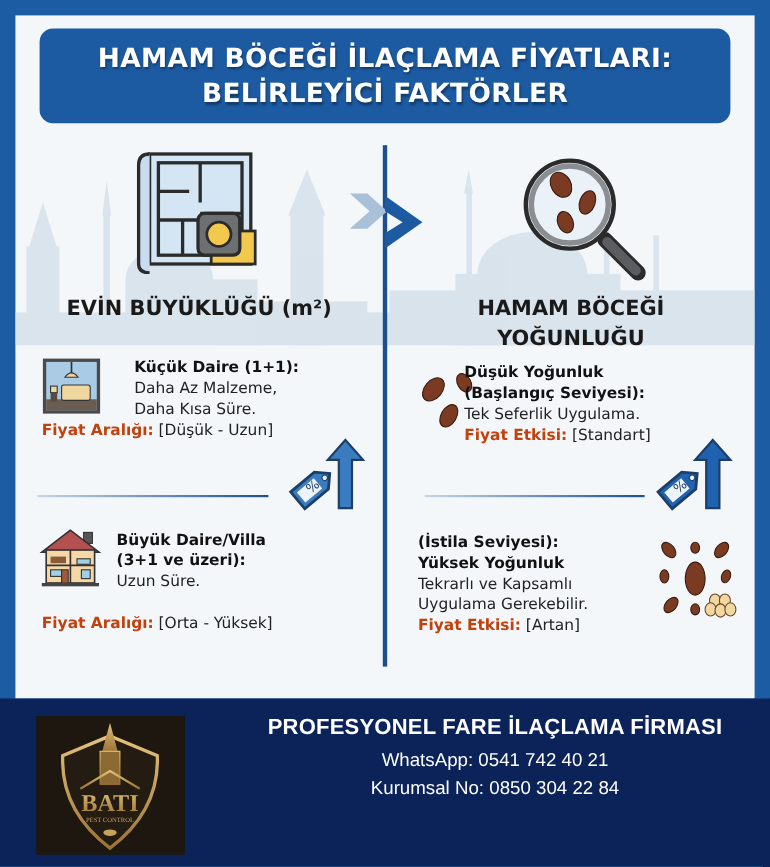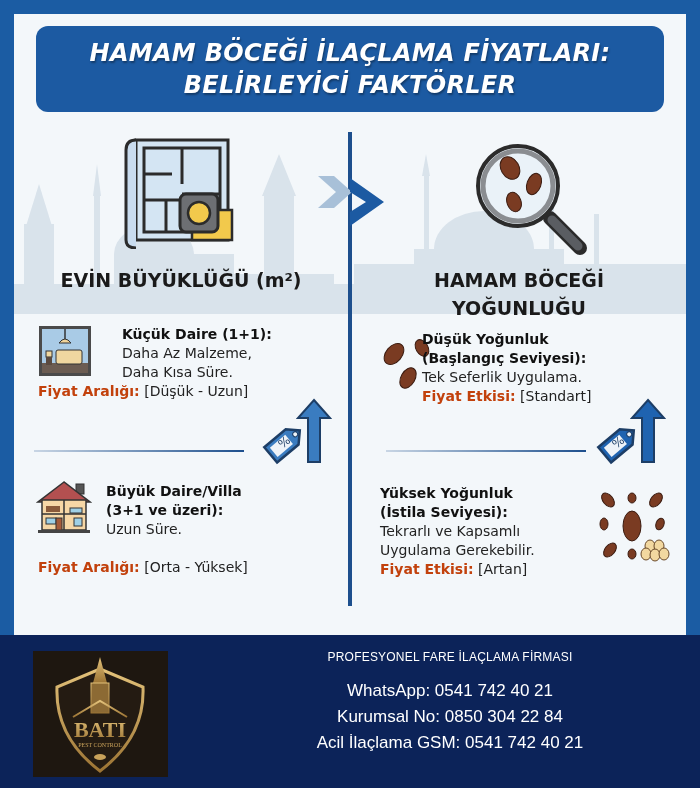--- a/index.html
+++ b/index.html
@@ -8,38 +8,38 @@
 
   .frame { position: absolute; left: 0; top: 0; width: 700px; height: 635px; background: #1b5ca3; }
   .panel { position: absolute; left: 14px; top: 14px; width: 672px; height: 621px; background: #f3f7fa; overflow: hidden; }
 
   
   .skyline { position: absolute; left: 0; top: 140px; width: 672px; height: 160px; opacity: 0.9; }
 
   .title-box { position: absolute; left: 22px; top: 12px; width: 628px; height: 86px; background: #1c5aa2; border-radius: 12px;
     display: flex; flex-direction: column; align-items: center; justify-content: center; }
   .title-line { color: #ffffff; font-weight: bold; font-size: 24px; letter-spacing: 0.3px; line-height: 32px;
-    text-shadow: 1px 2px 2px rgba(0,0,0,0.35); font-family: "DejaVu Sans", sans-serif; font-style: italic; }
+    text-shadow: 1px 2px 2px rgba(0,0,0,0.35); font-family: "DejaVu Sans", sans-serif; }
 
   .divider-v { position: absolute; left: 334px; top: 118px; width: 4px; height: 474px; background: #1d4f8d; }
   .chev-light { position: absolute; left: 302px; top: 158px; }
   .chev-dark { position: absolute; left: 334px; top: 158px; }
 
   .col-head { position: absolute; text-align: center; font-weight: bold; color: #1a1a1a; font-size: 19px; line-height: 28px; }
 
   .item { position: absolute; font-size: 14px; line-height: 19px; color: #222; }
   .item .hd { font-weight: bold; color: #111; }
   .item .label { font-weight: bold; color: #c2410c; }
 
   .hline { position: absolute; height: 2px; background: linear-gradient(90deg, rgba(29,79,141,0.2), #1d4f8d); }
 
   .footer { position: absolute; left: 0; top: 635px; width: 700px; height: 153px; background: #0c2359; }
   .logo { position: absolute; left: 22px; top: 16px; width: 135px; height: 126px; background: #1e1710; overflow: hidden; margin-left: 11px; }
   .footer-text { position: absolute; left: 200px; width: 500px; text-align: center; color: #ffffff; font-family: "Liberation Sans", sans-serif; }
-  .ft-title { top: 15px; font-size: 12px; letter-spacing: 0.2px; }
+  .ft-title { top: 15px; font-size: 20px; letter-spacing: 0.2px; font-weight: bold; }
   .ft-line { font-size: 17px; }
 </style>
 </head>
 <body>
 
 <div class="frame">
   <div class="panel">
 
     <svg class="skyline" viewBox="0 0 672 160">
       <g fill="#d7e1ea">
@@ -177,22 +177,22 @@
       <polygon points="56,4 72,22 62,22 62,66 50,66 50,22 40,22" fill="#1f63b0" stroke="#1d3e66" stroke-width="2"></polygon>
       <g transform="rotate(-40 28 46)">
         <path d="M8,36 h28 l10,10 l-10,10 h-28 z" fill="#1f63b0" stroke="#1d3e66" stroke-width="2.5"></path>
         <rect x="12" y="40" width="20" height="12" fill="#eef3f8"></rect>
         <circle cx="40" cy="46" r="2.5" fill="#eef3f8" stroke="#1d3e66"></circle>
       </g>
       <text x="22" y="54" font-size="12" fill="#1d3e66" font-family="DejaVu Sans, sans-serif" transform="rotate(-40 22 50)">%</text>
     </svg>
 
     <div class="item" style="left:366px;top:470px;width:230px">
+      <div class="hd">(İstila Seviyesi):</div>
       <div class="hd">Yüksek Yoğunluk</div>
-      <div class="hd">(İstila Seviyesi):</div>
       <div>Tekrarlı ve Kapsamlı</div>
       <div>Uygulama Gerekebilir.</div>
       <div>
         <span class="label">Fiyat Etkisi:</span>
         <span>[Artan]</span>
       </div>
     </div>
     <svg style="position:absolute;left:582px;top:474px" width="74" height="76" viewBox="0 0 74 76">
       <g fill="#7a3b22" stroke="#3a1b10">
         <ellipse cx="12" cy="12" rx="5" ry="8" transform="rotate(-40 12 12)"></ellipse>
@@ -231,14 +231,13 @@
       <rect x="58" y="32" width="18" height="30" fill="#8c6a34" stroke="url(#gold)"></rect>
       <polyline points="40,66 67,50 94,66" fill="none" stroke="url(#gold)" stroke-width="2"></polyline>
       <text x="67" y="86" text-anchor="middle" font-family="Liberation Serif, serif" font-size="22" font-weight="bold" fill="url(#gold)">BATI</text>
       <text x="67" y="96" text-anchor="middle" font-family="Liberation Serif, serif" font-size="6" fill="#c9a25a">PEST CONTROL</text>
       <ellipse cx="67" cy="106" rx="6" ry="3" fill="#c9a25a"></ellipse>
     </svg>
   </div>
   <div class="footer-text ft-title">PROFESYONEL FARE İLAÇLAMA FİRMASI</div>
   <div class="footer-text ft-line" style="top:46px">WhatsApp: 0541 742 40 21</div>
   <div class="footer-text ft-line" style="top:72px">Kurumsal No:  0850 304 22 84</div>
-  <div class="footer-text ft-line" style="top:98px">Acil İlaçlama GSM:  0541 742 40 21</div>
 </div>
 
 </body></html>

